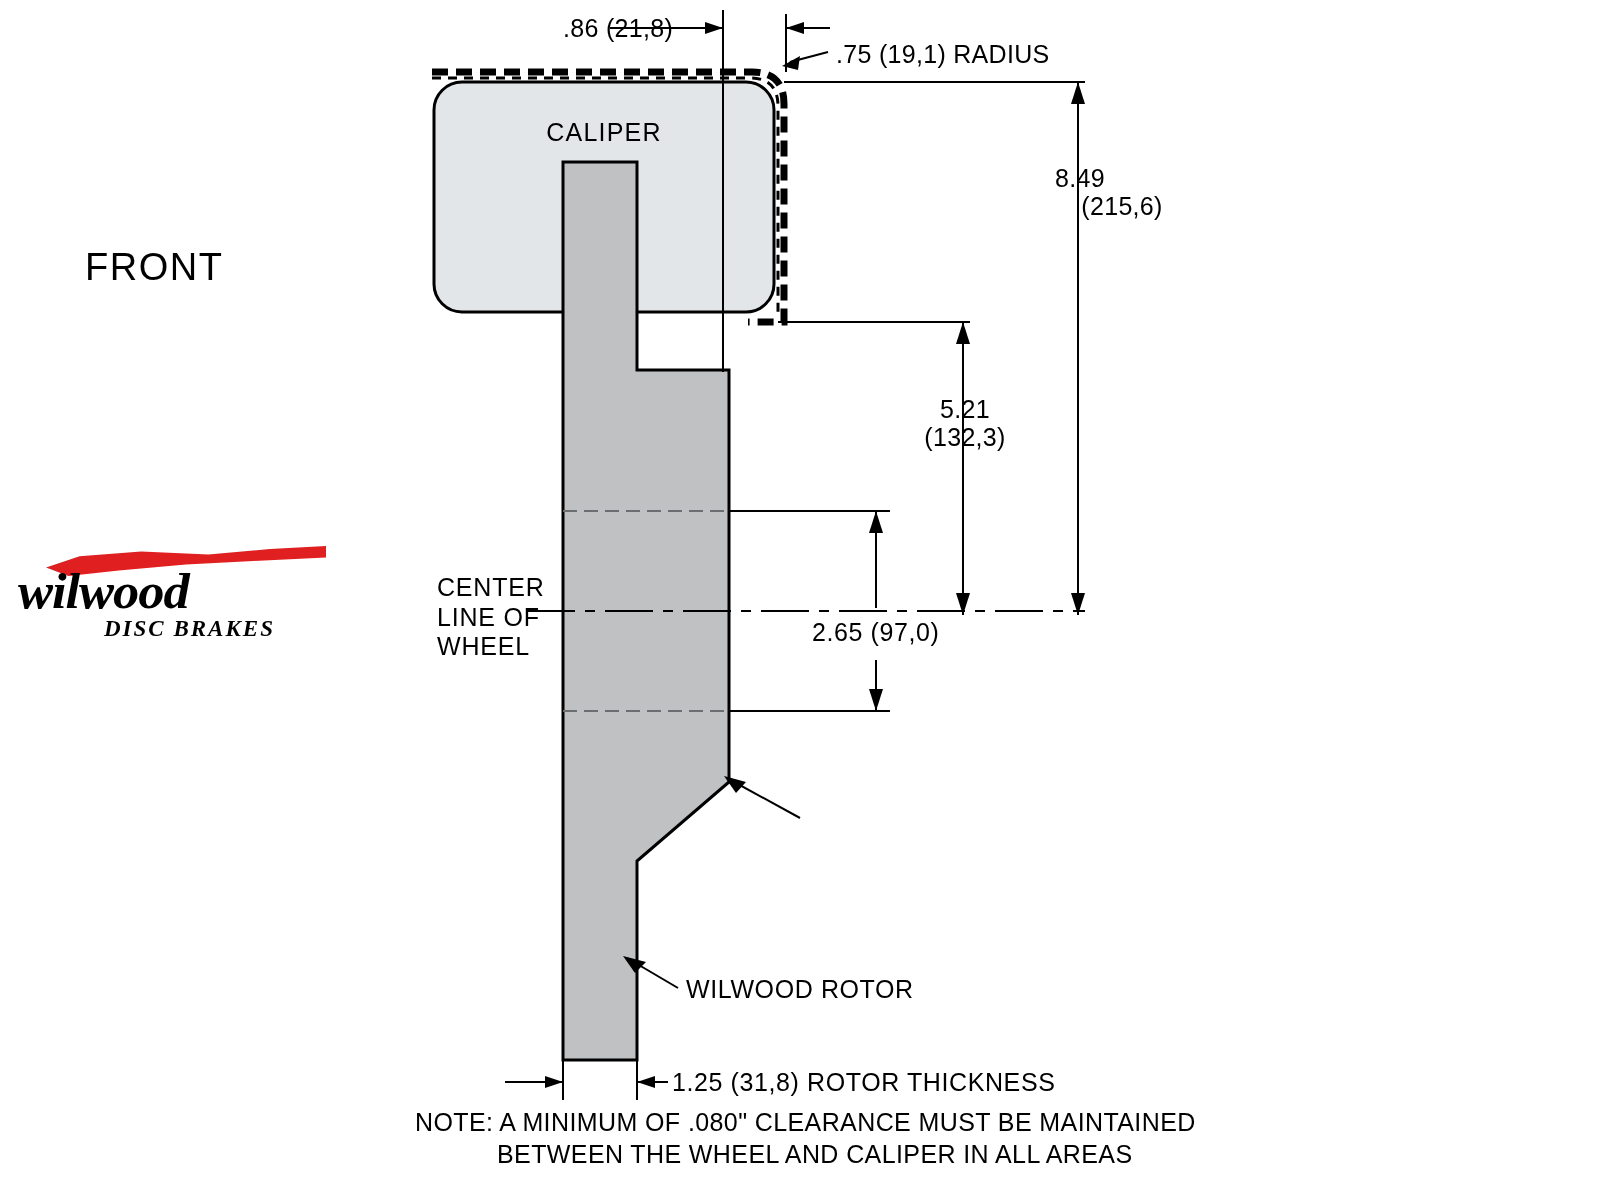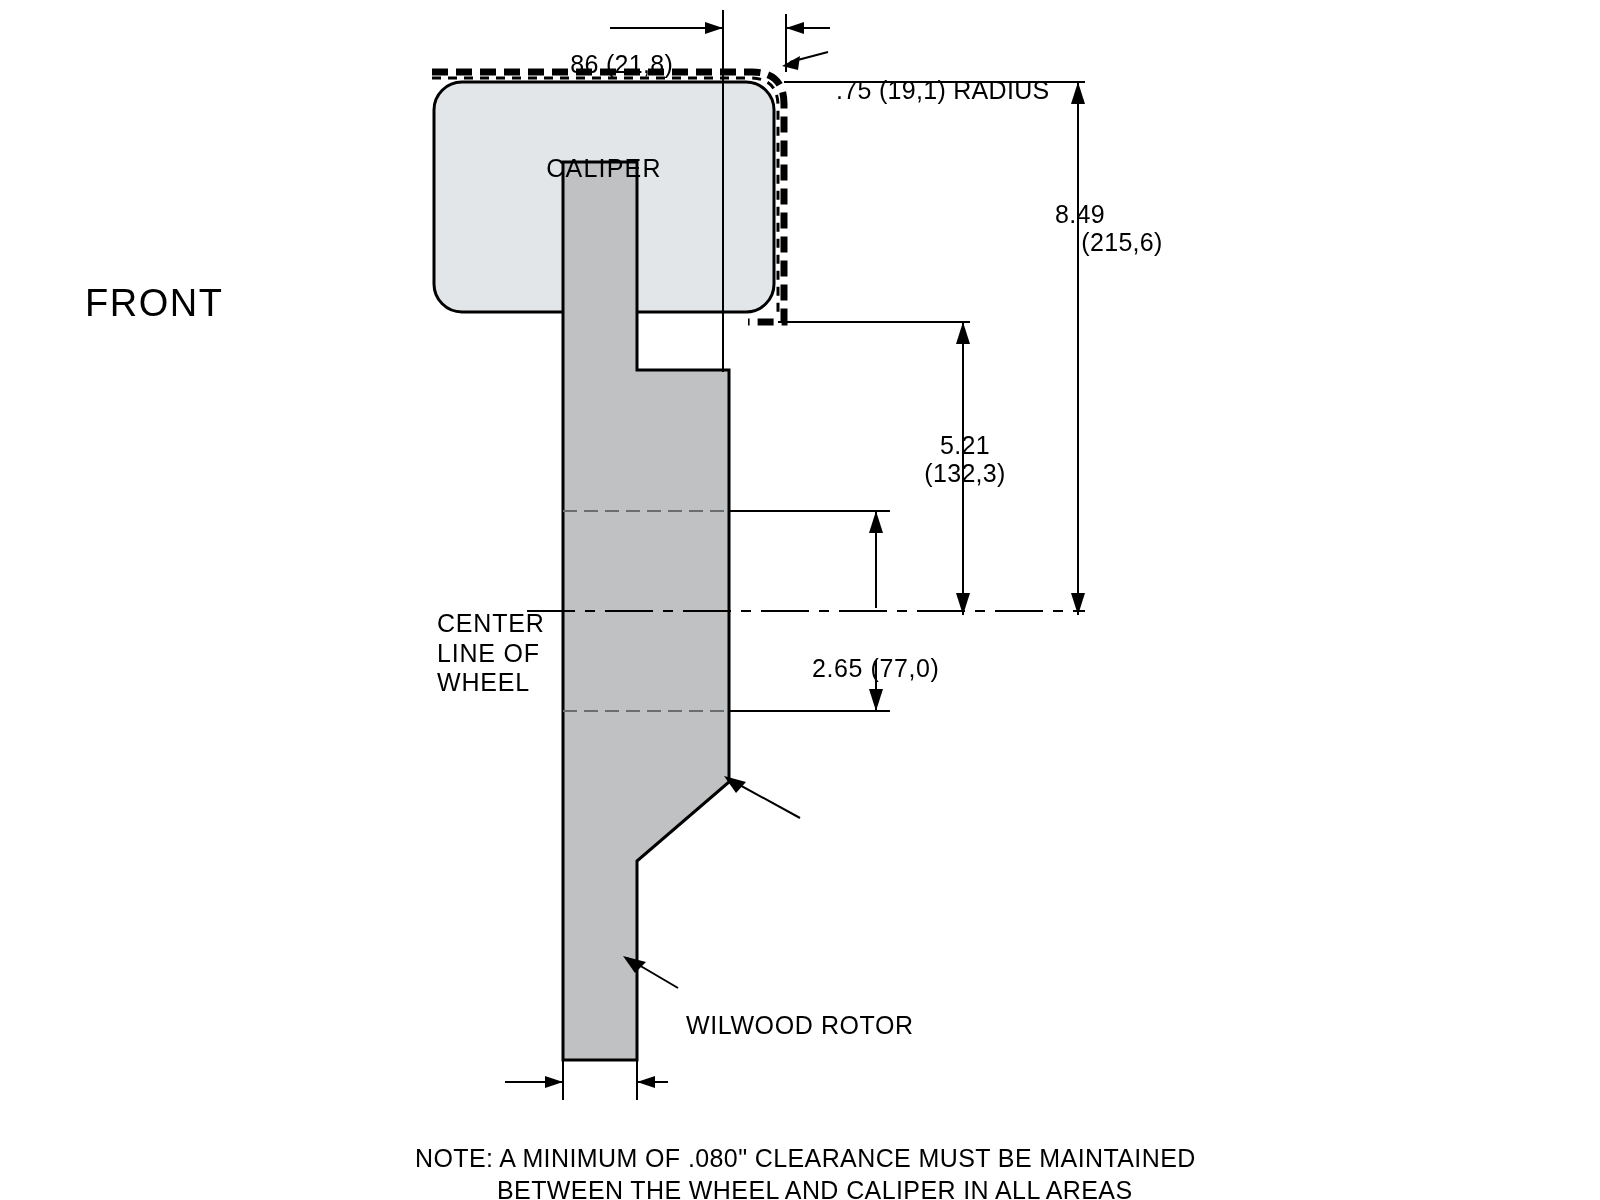--- a/index.html
+++ b/index.html
@@ -14,21 +14,20 @@
     background: #ffffff;
     font-family: "Liberation Sans", sans-serif;
     overflow: hidden;
   }
   .lbl {
     position: absolute;
     color: #000000;
     font-family: "Liberation Sans", sans-serif;
     white-space: pre;
     line-height: 1.18;
-    margin-top: 36px;
   }
   .dim {
     font-size: 25px;
     letter-spacing: 0.3px;
   }
   .note {
     font-size: 25px;
     letter-spacing: 0.2px;
   }
   .big {
@@ -217,24 +216,30 @@
 
   <div class="lbl dim ctr" style="left:885px; top:395px; width:160px;">5.21</div>
   <div class="lbl dim ctr" style="left:885px; top:423px; width:160px;">(132,3)</div>
 
   <div class="lbl dim" style="left:534px; top:118px; width:140px; text-align:center; letter-spacing:1.2px;">CALIPER</div>
 
   <div class="lbl dim" style="left:437px; top:573px; letter-spacing:0.8px;">CENTER
 LINE OF
 WHEEL</div>
 
-  <div class="lbl dim" style="left:812px; top:618px; letter-spacing:0.6px;">2.65 (77,0)</div>
+  <div class="lbl dim" style="left:812px; top:618px; letter-spacing:0.6px;">2.65 (97,0)</div>
 
 
   <div class="lbl dim" style="left:686px; top:975px; letter-spacing:0.6px;text-align:right;">WILWOOD ROTOR</div>
 
+  <div class="lbl dim" style="left:672px; top:1068px; letter-spacing:0.6px;">1.25 (31,8) ROTOR THICKNESS</div>
 
   <div class="lbl note" style="left:415px; top:1108px; letter-spacing:0.4px;">NOTE: A MINIMUM OF .080" CLEARANCE MUST BE MAINTAINED</div>
   <div class="lbl note" style="left:497px; top:1140px; letter-spacing:0.4px;">BETWEEN THE WHEEL AND CALIPER IN ALL AREAS</div>
 
+  <div id="wilwood-logo">
+    <div class="ww-swoosh"></div>
+    <div class="ww-word">wilwood</div>
+    <div class="ww-sub">DISC BRAKES</div>
+  </div>
 
 
 </div>
 
 </body></html>

